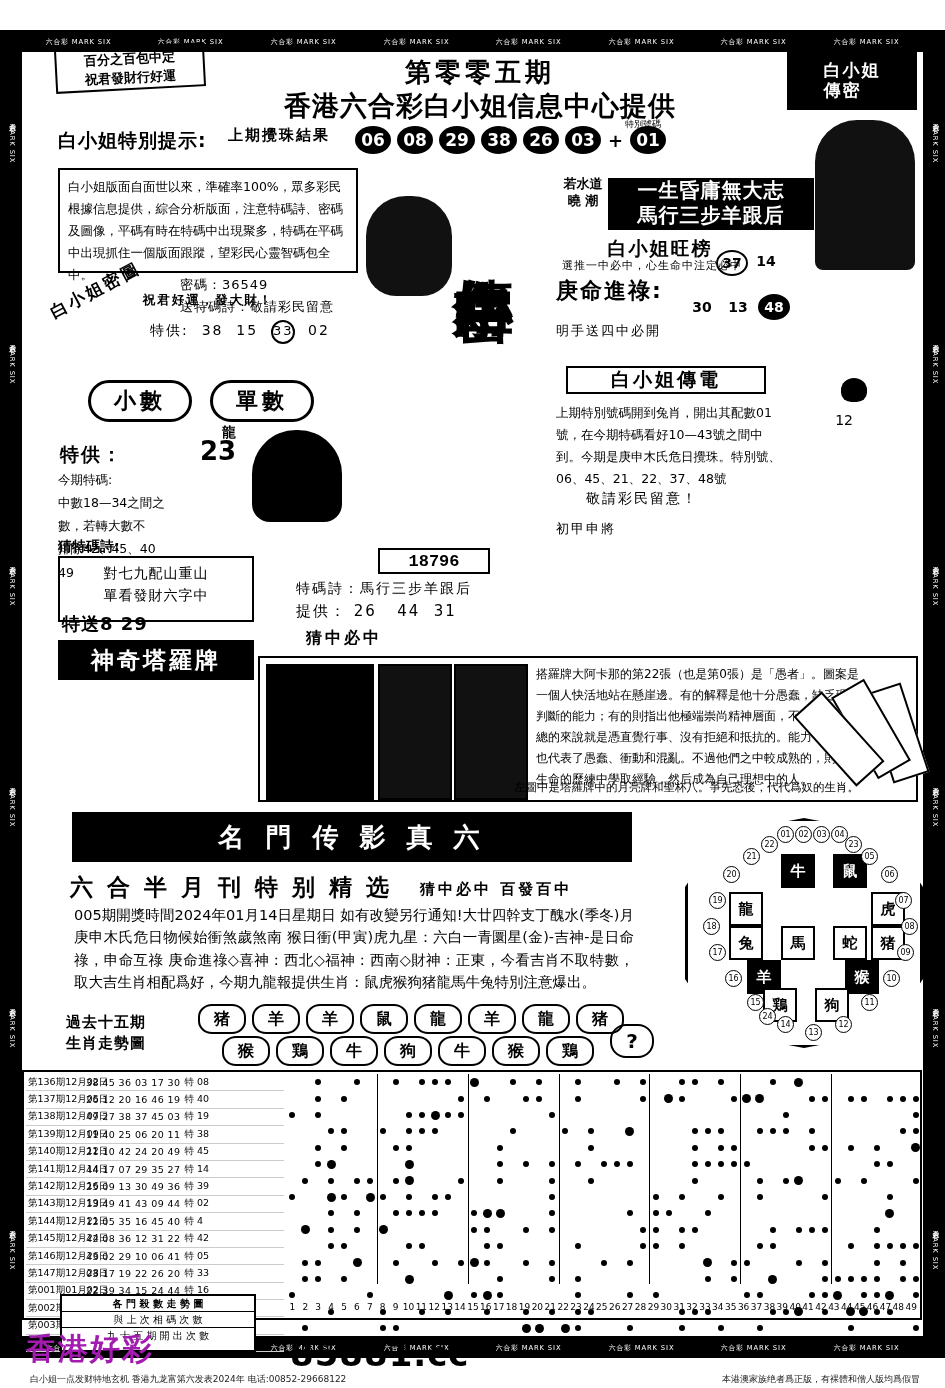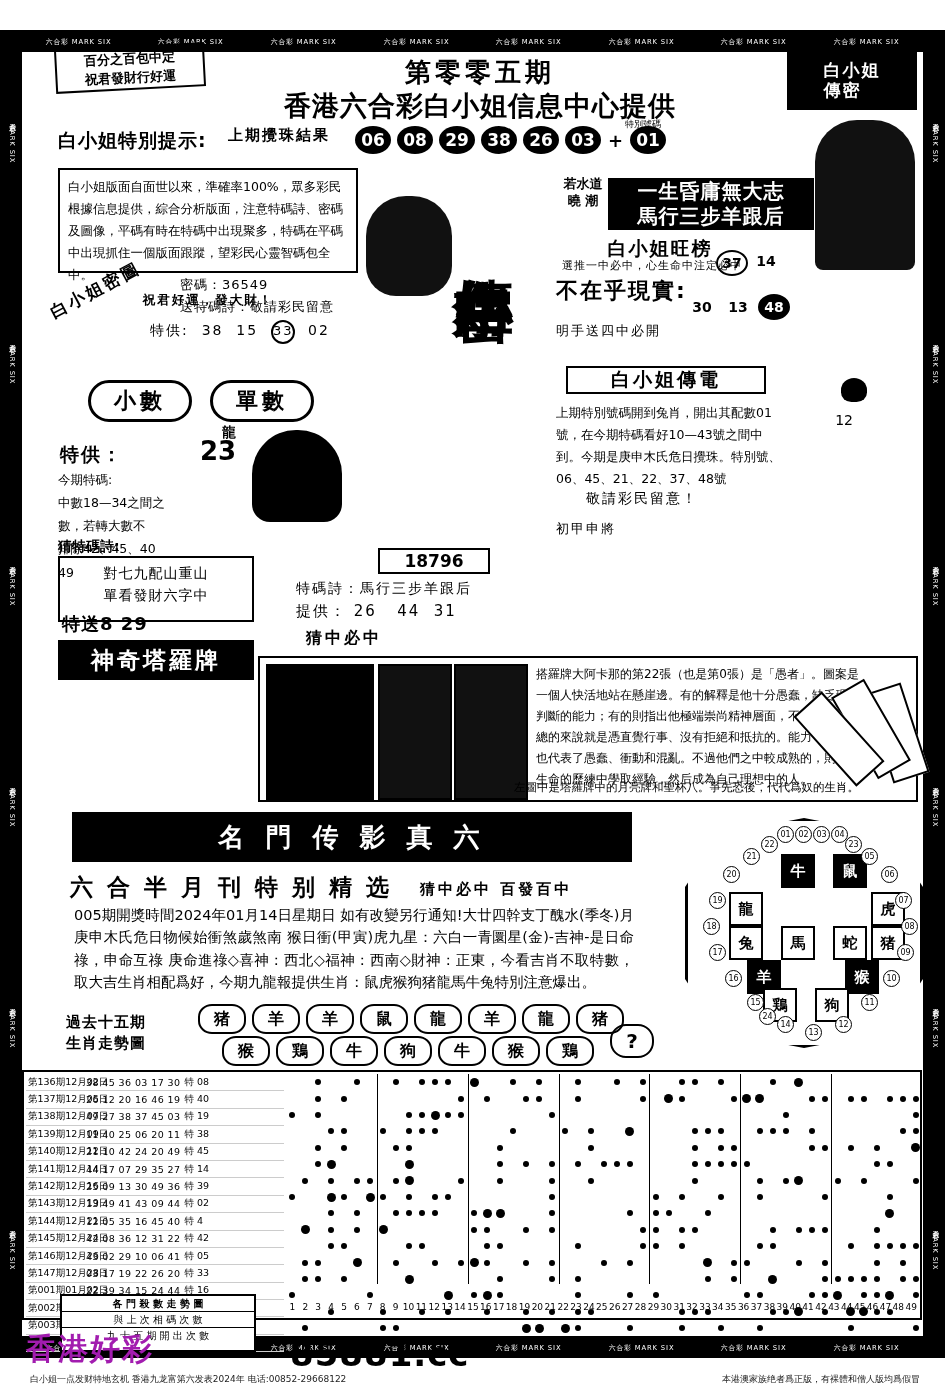--- a/index.html
+++ b/index.html
@@ -19,21 +19,21 @@
   .edge-top{top:30px;left:22px;right:22px;height:22px;}
   .edge-bottom{bottom:30px;left:22px;right:22px;height:22px;}
   .edge-left{top:30px;left:0px;width:22px;bottom:30px;flex-direction:column;}
   .edge-right{top:30px;right:0px;width:22px;bottom:30px;flex-direction:column;}
   .edge span{writing-mode:horizontal-tb;white-space:nowrap;transform:scale(.85);}
   .edge-left span,.edge-right span{writing-mode:vertical-rl;}
 
   
   .bx{position:absolute;box-sizing:border-box;}
   .bd{border:2px solid #000;}
-  .ctr{display:flex;align-items:center;justify-content:center;text-align:center;}
+  .ctr{display:flex;align-items:center;justify-content:center;text-align:center;font-family:Liberation Mono, monospace;}
 
   
   #issue-title{top:55px;left:330px;width:300px;font-size:26px;font-weight:bold;letter-spacing:4px;text-align:center;}
   #main-title{top:88px;left:180px;width:600px;font-size:27px;font-weight:bold;letter-spacing:1px;text-align:center;}
   #hint-label{top:128px;left:58px;font-size:19px;font-weight:bold;letter-spacing:1px;}
   #prev-label{top:126px;left:228px;font-size:15px;font-weight:bold;letter-spacing:2px;}
 
   .ball{width:36px;height:28px;border-radius:50%;background:#000;color:#fff;
         font-size:17px;font-weight:bold;display:flex;align-items:center;justify-content:center;}
   #balls{top:126px;left:355px;display:flex;gap:6px;align-items:center;}
@@ -294,21 +294,21 @@
   <div class="bx" id="slogan-tag">
     <span style="white-space:pre-line">若水道
 曉 潮</span>
   </div>
   <div class="bx ctr" id="slogan-box">
     <span style="white-space:pre-line">一生昏庸無大志
 馬行三步羊跟后</span>
   </div>
   <div class="bx ctr" id="hot-title">白小姐旺榜</div>
   <div class="bx" id="hot-sub">選推一中必中，心生命中注定必中</div>
-  <div class="bx" id="tema-hot">不在乎現實:</div>
+  <div class="bx" id="tema-hot">庚命進祿:</div>
   <div class="bx" id="tema-hot-note">明手送四中必開</div>
   <div class="cnum" style="top:250px;left:716px">37</div>
   <div class="cnum" style="top:250px;left:752px;border:none">14</div>
   <div class="cnum" style="top:296px;left:688px;border:none">30</div>
   <div class="cnum" style="top:296px;left:724px;border:none">13</div>
   <div class="cnum inv" style="top:294px;left:758px">48</div>
 
   <div class="bx bd ctr" id="chuandian">白小姐傳電</div>
   <div class="bx" id="cd-text">上期特別號碼開到兔肖，開出其配數01號，在今期特碼看好10—43號之間中到。今期是庚申木氏危日攪珠。特別號、06、45、21、22、37、48號</div>
   <div class="bx" id="cd-notice">敬請彩民留意！</div>

